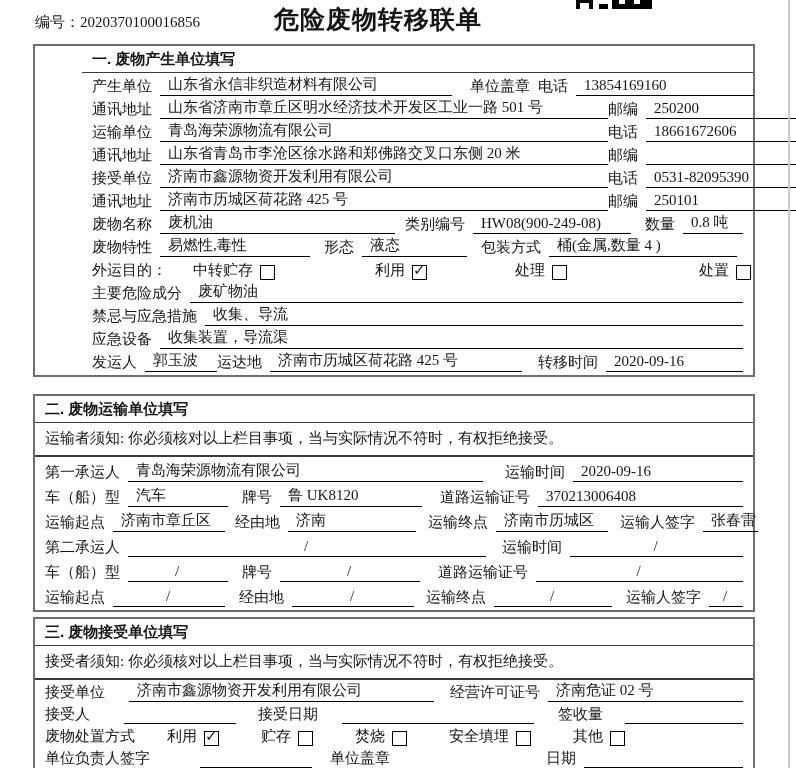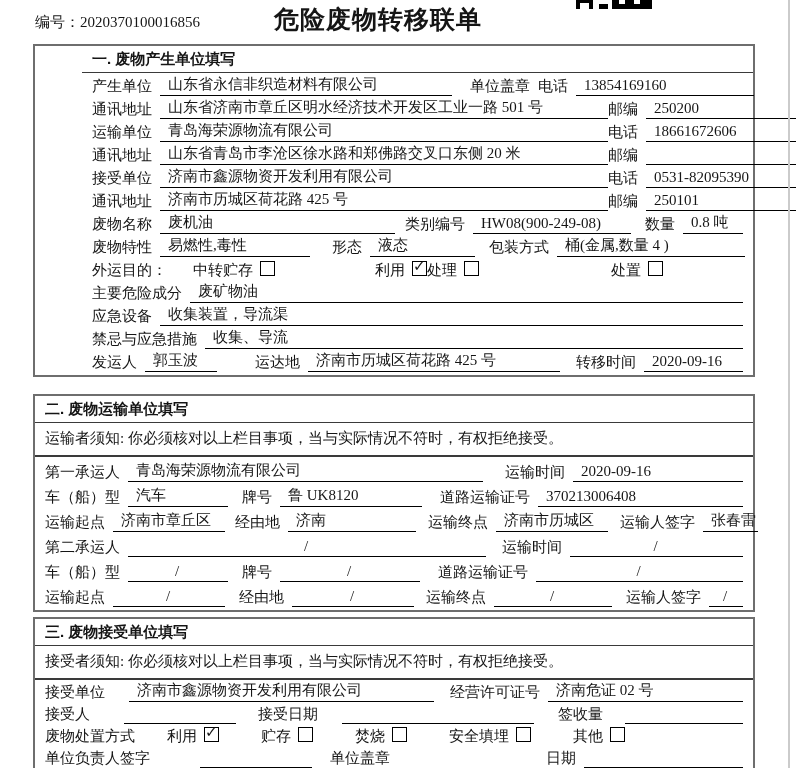--- a/index.html
+++ b/index.html
@@ -25,21 +25,21 @@
   .row { display:flex; align-items:flex-end; padding:0 10px 3px 10px; height:23px; box-sizing:border-box;
          font-size:15px; white-space:nowrap; }
   .row.r2 { height:25px; }
   .row.r3 { height:22px; }
   .lb { margin-right:8px; flex:0 0 auto; }
   .uv { border-bottom:1px solid #000; padding:0 2px 1px 8px; box-sizing:border-box; flex:0 0 auto;
         overflow:visible; min-height:17px; }
   .uv.grow { flex:1 1 auto; }
   .uv.c { text-align:center; padding-left:0; }
 
-  .opt { display:inline-flex; align-items:flex-start; flex:0 0 auto; }
+  .opt { display:inline-flex; align-items:flex-end; flex:0 0 auto; }
   .cb { display:inline-block; width:13px; height:13px; border:1px solid #000; margin-left:7px; position:relative;
         box-sizing:content-box; background:#fff; }
   .cbm { position:absolute; left:0; top:-5px; font-size:15px; font-family:"DejaVu Sans",sans-serif; font-weight:bold; }
   .mla { margin-left:auto; }
 </style>
 </head>
 <body>
 
 <div class="page">
   <div class="page-edge"></div>
@@ -108,73 +108,73 @@
       <span class="uv" style="width:235px">废机油</span>
       <span class="lb" style="margin-left:10px">类别编号</span>
       <span class="uv" style="width:158px">HW08(900-249-08)</span>
       <span class="lb" style="margin-left:14px">数量</span>
       <span class="uv grow">0.8 吨</span>
     </div>
 
     <div class="row">
       <span class="lb">废物特性</span>
       <span class="uv" style="width:150px">易燃性,毒性</span>
-      <span class="lb" style="margin-left:22px">形态</span>
+      <span class="lb" style="margin-left:14px">形态</span>
       <span class="uv" style="width:105px">液态</span>
       <span class="lb" style="margin-left:14px">包装方式</span>
       <span class="uv" style="width:188px">桶(金属,数量 4 )</span>
     </div>
 
     <div class="row">
       <span class="lb">外运目的：</span>
       <span class="opt" style="margin-left:18px">
         <span>中转贮存</span>
         <span class="cb">
             <span class="cbm"></span>
           </span>
       </span>
       <span class="opt" style="margin-left:100px">
         <span>利用</span>
         <span class="cb">
             <span class="cbm">✓</span>
           </span>
       </span>
-      <span class="opt" style="">
+      <span class="opt" style="margin-left:88px">
         <span>处理</span>
         <span class="cb">
             <span class="cbm"></span>
           </span>
       </span>
       <span class="opt" style="margin-left:132px">
         <span>处置</span>
         <span class="cb">
             <span class="cbm"></span>
           </span>
       </span>
     </div>
 
     <div class="row">
       <span class="lb">主要危险成分</span>
       <span class="uv grow">废矿物油</span>
     </div>
 
     <div class="row">
+      <span class="lb">禁忌与应急措施</span>
+      <span class="uv grow">收集、导流</span>
+    </div>
+
+    <div class="row">
       <span class="lb">应急设备</span>
       <span class="uv grow">收集装置，导流渠</span>
     </div>
 
     <div class="row">
-      <span class="lb">禁忌与应急措施</span>
-      <span class="uv grow">收集、导流</span>
-    </div>
-
-    <div class="row">
       <span class="lb">发运人</span>
       <span class="uv" style="width:72px">郭玉波</span>
-      <span class="lb" style="margin-left:38px">运达地</span>
+      <span class="lb" style="">运达地</span>
       <span class="uv" style="width:252px">济南市历城区荷花路 425 号</span>
       <span class="lb" style="margin-left:16px">转移时间</span>
       <span class="uv grow">2020-09-16</span>
     </div>
   </div>
 
   <div class="box" style="margin-top:17px;">
     <div class="box-h">二. 废物运输单位填写</div>
     <div class="notice">运输者须知: 你必须核对以上栏目事项，当与实际情况不符时，有权拒绝接受。</div>
 

